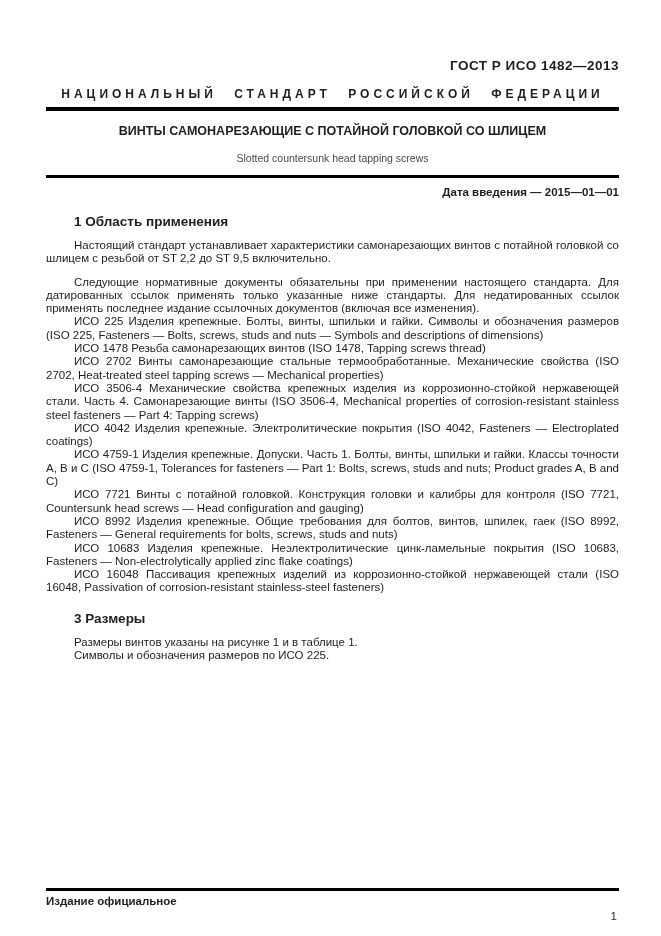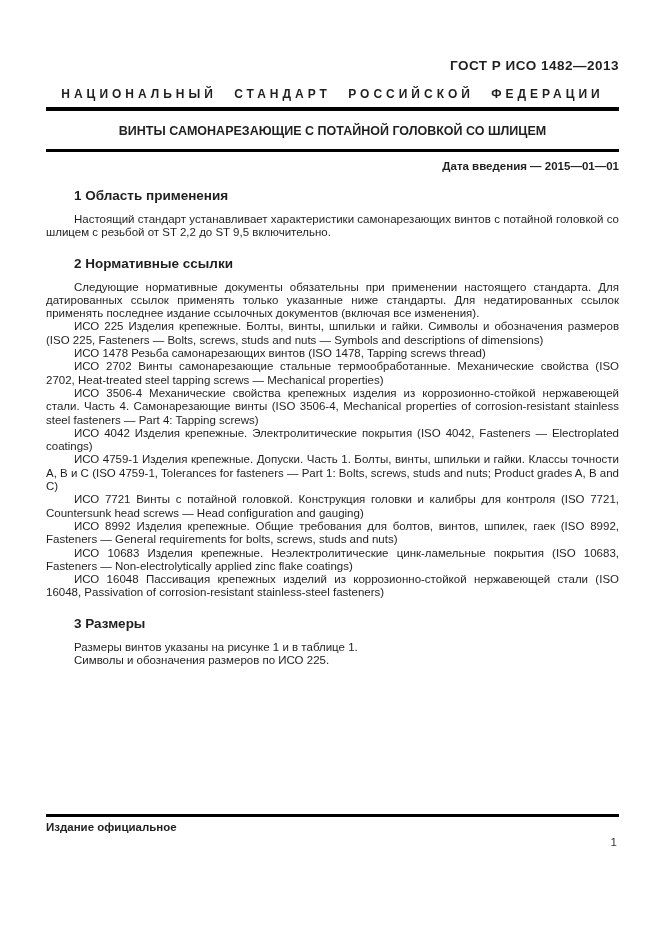--- a/index.html
+++ b/index.html
@@ -75,21 +75,21 @@
     margin: 0;
     font-size: 11.5px;
     line-height: 13.3px;
     text-align: justify;
     text-indent: 28px;
   }
   .footer {
     position: absolute;
     left: 46px;
     right: 42px;
-    top: 814px;
+    top: 888px;
     border-top: 3px solid #000;
     padding-top: 4px;
   }
   .edition-note {
     font-size: 11.5px;
     font-weight: bold;
   }
   .page-number {
     margin-top: 3px;
     text-align: right;
@@ -102,31 +102,31 @@
 <body>
 
 <div class="page">
 
   <div class="doc-number">ГОСТ Р ИСО 1482—2013</div>
 
   <div class="federation">НАЦИОНАЛЬНЫЙ СТАНДАРТ РОССИЙСКОЙ ФЕДЕРАЦИИ</div>
 
   <div class="title-ru">ВИНТЫ САМОНАРЕЗАЮЩИЕ С ПОТАЙНОЙ ГОЛОВКОЙ СО ШЛИЦЕМ</div>
 
+  <div class="title-en">Slotted countersunk head tapping screws</div>
 
   <div class="date-rule"></div>
 
   <div class="effective-date">Дата введения — 2015—01—01</div>
 
   <h2 class="sec">1 Область применения</h2>
   <div class="sec-body">
     <p class="para">Настоящий стандарт устанавливает характеристики самонарезающих винтов с потайной головкой со шлицем с резьбой от ST 2,2 до ST 9,5 включительно.</p>
   </div>
 
-  <h2 class="sec">2 Нормативные ссылки</h2>
   <div class="sec-body">
     <p class="para">Следующие нормативные документы обязательны при применении настоящего стандарта. Для датированных ссылок применять только указанные ниже стандарты. Для недатированных ссылок применять последнее издание ссылочных документов (включая все изменения).</p>
     <p class="para">ИСО 225 Изделия крепежные. Болты, винты, шпильки и гайки. Символы и обозначения размеров (ISO 225, Fasteners — Bolts, screws, studs and nuts — Symbols and descriptions of dimensions)</p>
     <p class="para">ИСО 1478 Резьба самонарезающих винтов (ISO 1478, Tapping screws thread)</p>
     <p class="para">ИСО 2702 Винты самонарезающие стальные термообработанные. Механические свойства (ISO 2702, Heat-treated steel tapping screws — Mechanical properties)</p>
     <p class="para">ИСО 3506-4 Механические свойства крепежных изделия из коррозионно-стойкой нержавеющей стали. Часть 4. Самонарезающие винты (ISO 3506-4, Mechanical properties of corrosion-resistant stainless steel fasteners — Part 4: Tapping screws)</p>
     <p class="para">ИСО 4042 Изделия крепежные. Электролитические покрытия (ISO 4042, Fasteners — Electroplated coatings)</p>
     <p class="para">ИСО 4759-1 Изделия крепежные. Допуски. Часть 1. Болты, винты, шпильки и гайки. Классы точности А, В и С (ISO 4759-1, Tolerances for fasteners — Part 1: Bolts, screws, studs and nuts; Product grades A, B and C)</p>
     <p class="para">ИСО 7721 Винты с потайной головкой. Конструкция головки и калибры для контроля (ISO 7721, Countersunk head screws — Head configuration and gauging)</p>
     <p class="para">ИСО 8992 Изделия крепежные. Общие требования для болтов, винтов, шпилек, гаек (ISO 8992, Fasteners — General requirements for bolts, screws, studs and nuts)</p>

